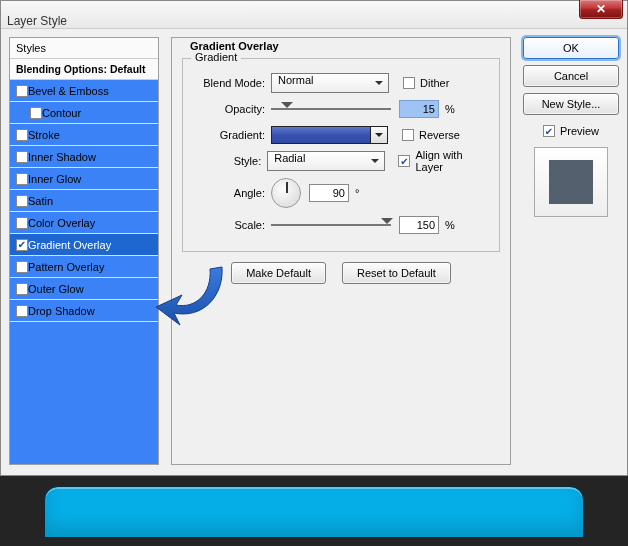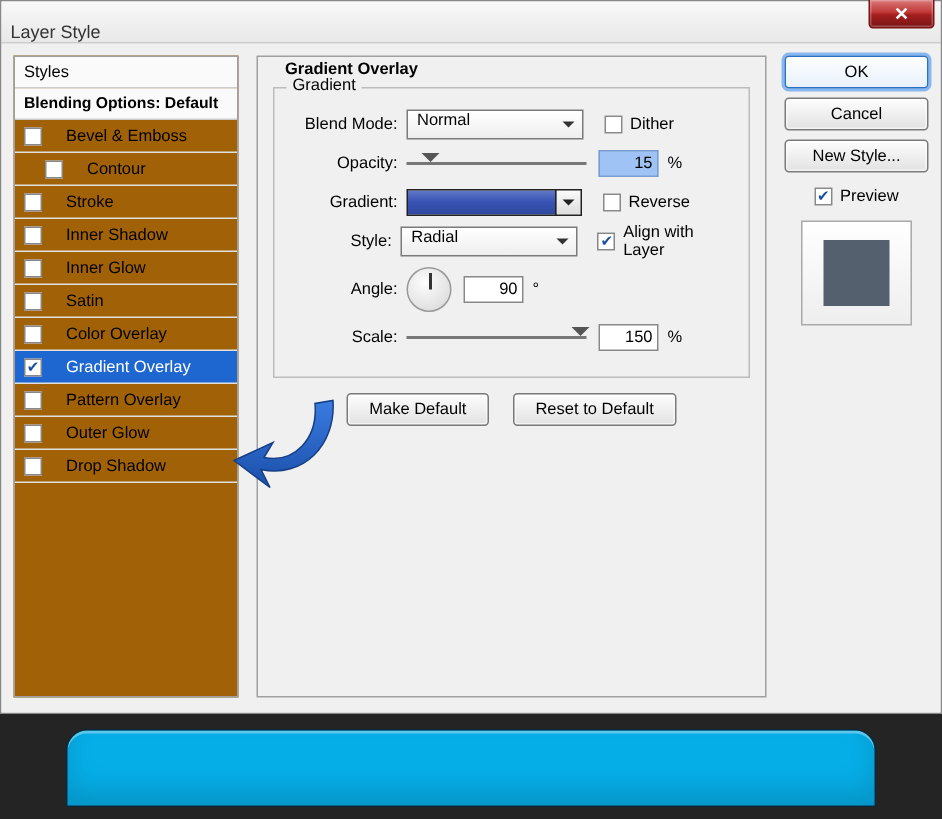--- a/index.html
+++ b/index.html
@@ -44,36 +44,36 @@
     display: flex;
     padding: 8px 8px 10px 8px;
     gap: 12px;
     background: #f0f0f0;
     height: 446px;
   }
   
   .styles-panel {
     width: 150px;
     border: 1px solid #a0a0a0;
-    background: #a16207;
+    background: #3b82f6;
     display: flex;
     flex-direction: column;
   }
   .styles-header, .styles-header2 {
     padding: 4px 6px;
     border-bottom: 1px solid #ccc;
     background: #fafafa;
   }
   .styles-header2 { font-size: 10.5px; font-weight: bold; }
   .style-row {
     padding: 3px 4px 3px 6px;
     border-bottom: 1px solid #e1e1e1;
     display: flex;
     align-items: center;
-    gap: 16px;
+    gap: 0;
     height: 22px;
   }
   .style-row.indent { padding-left: 20px; }
   .style-row.sel {
     background: #1e66d0;
     color: #fff;
   }
   .chk {
     width: 12px; height: 12px;
     border: 1px solid #888;

